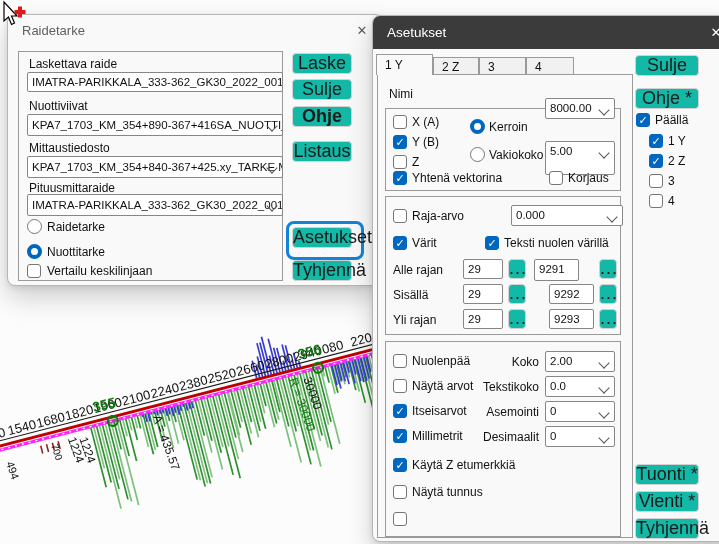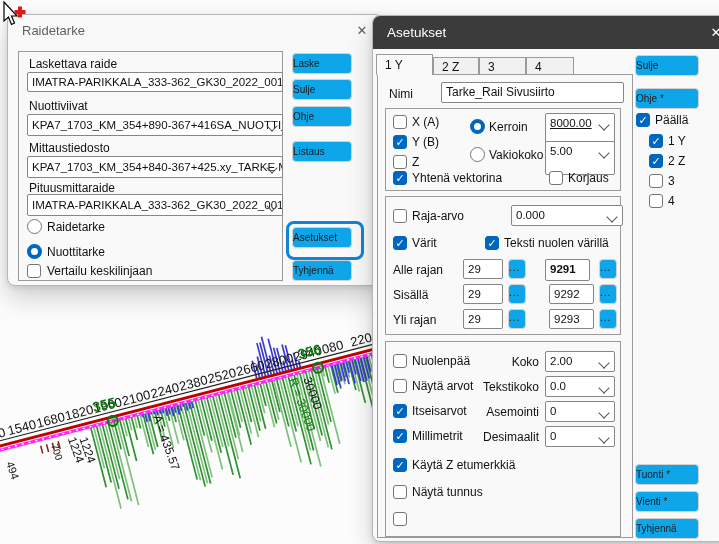--- a/index.html
+++ b/index.html
@@ -11,22 +11,22 @@
   .titlebar{position:absolute;left:0;top:0;right:0;height:31px;}
   .title{position:absolute;left:14px;top:0;line-height:31px;font-size:13px;}
   .xbtn{position:absolute;right:9px;top:6px;width:22px;height:20px;text-align:center;line-height:20px;font-size:13px;}
   .gbox{position:absolute;border:1px solid #9a9a9a;background:transparent;}
   .lbl{position:absolute;font-size:12px;color:#111;white-space:nowrap;line-height:14px;}
   .field,.combo{position:absolute;background:#fff;border:1px solid #868686;border-radius:2px;
        font-size:11.5px;color:#111;line-height:19px;padding:0 4px;white-space:nowrap;overflow:hidden;box-sizing:border-box;}
   .combo{padding-right:18px;}
   .chev{position:absolute;right:6px;top:7px;width:7px;height:7px;border-left:1.6px solid #555;
         border-bottom:1.6px solid #555;transform:rotate(-45deg);}
-  .btn{position:absolute;background:#0ea5e9;border:1px solid #d2d2d2;border-radius:4px;
-       font-size:10px;color:#1b1b1b;line-height:19px;height:21px;box-sizing:border-box;}
+  .btn{position:absolute;background:#14b8a6;border:1px solid #d2d2d2;border-radius:4px;
+       font-size:18px;color:#1b1b1b;text-align:center;line-height:19px;height:21px;box-sizing:border-box;}
   .cb{position:absolute;width:14px;height:14px;box-sizing:border-box;border:1px solid #767676;
       border-radius:3px;background:#fff;color:transparent;font-size:11px;line-height:12px;text-align:center;}
   .cb.on{background:#0067c0;border-color:#0067c0;color:#fff;}
   .cb.on::after{content:"✓";}
   .rb{position:absolute;width:15px;height:15px;box-sizing:border-box;border:1px solid #767676;border-radius:50%;background:#fff;}
   .rb.on{border:4.5px solid #0067c0;}
   .tab{position:absolute;box-sizing:border-box;border:1px solid #9a9a9a;border-bottom:none;
        background:#f1f1f1;font-size:12px;color:#111;padding-left:8px;line-height:18px;}
   .tab.active{background:#f9f9f9;line-height:20px;z-index:6;}
   .focusring{position:absolute;border:3px solid #1283d8;border-radius:8px;pointer-events:none;}
@@ -415,21 +415,21 @@
     <span class="rb" style="left:19px;top:204px;"></span>
     <div class="lbl" style="left:39px;top:205px;">Raidetarke</div>
     <span class="rb on" style="left:19px;top:229px;"></span>
     <div class="lbl" style="left:39px;top:230px;">Nuottitarke</div>
 
     <span class="cb" style="left:19px;top:249px;"></span>
     <div class="lbl" style="left:39px;top:249px;">Vertailu keskilinjaan</div>
 
     <div class="btn" style="left:284px;top:38px;width:60px;">Laske</div>
     <div class="btn" style="left:284px;top:64px;width:60px;">Sulje</div>
-    <div class="btn" style="left:284px;top:91px;width:60px;">Ohje</div>
+    <div class="btn" style="left:284px;top:91px;width:60px;font-weight:bold;">Ohje</div>
     <div class="btn" style="left:284px;top:126px;width:60px;">Listaus</div>
 
     <div class="focusring" style="left:278px;top:206px;width:72px;height:33px;"></div>
     <div class="btn" style="left:284px;top:212px;width:60px;">Asetukset</div>
     <div class="btn" style="left:284px;top:245px;width:60px;">Tyhjennä</div>
   </div>
 
   <div class="dlg" style="left:372px;top:15px;width:338px;height:525px;z-index:3;">
     <div class="titlebar" style="height:33px;background:#3b3b3b;border-radius:7px 7px 0 0;">
       <div class="title" style="color:#fff;line-height:33px;font-size:13.5px;">Asetukset</div>
@@ -437,33 +437,32 @@
     </div>
 
     <div class="tab active" style="left:3px;top:38px;width:57px;height:21px;">1 Y</div>
     <div class="tab" style="left:60px;top:41px;width:46px;height:18px;">2 Z</div>
     <div class="tab" style="left:106px;top:41px;width:47px;height:18px;">3</div>
     <div class="tab" style="left:153px;top:41px;width:48px;height:18px;">4</div>
 
     <div class="gbox" style="left:4px;top:58px;width:254px;height:462px;background:#f9f9f9;"></div>
 
     <div class="lbl" style="left:16px;top:71px;">Nimi</div>
-    <div class="field" style="left:68px;top:66px;width:183px;height:21px;font-size:12px;">Tarke_Rail Sivusiirto</div>
 
     <div class="gbox" style="left:12px;top:92px;width:234px;height:81px;"></div>
     <span class="cb" style="left:20px;top:99px;"></span>
     <div class="lbl" style="left:39px;top:99px;">X (A)</div>
     <span class="cb on" style="left:20px;top:119px;"></span>
     <div class="lbl" style="left:39px;top:119px;">Y (B)</div>
     <span class="cb" style="left:20px;top:139px;"></span>
     <div class="lbl" style="left:39px;top:139px;">Z</div>
 
     <span class="rb on" style="left:97px;top:103px;"></span>
     <div class="lbl" style="left:116px;top:104px;">Kerroin</div>
-    <div class="combo" style="left:172px;top:97px;width:70px;height:30px;text-decoration:underline;">
+    <div class="combo" style="left:172px;top:82px;width:70px;height:21px;">
       <span>8000.00</span>
       <i class="chev"></i>
     </div>
     <span class="rb" style="left:97px;top:131px;"></span>
     <div class="lbl" style="left:116px;top:132px;">Vakiokoko</div>
     <div class="combo" style="left:172px;top:125px;width:70px;height:34px;">
       <span>5.00</span>
       <i class="chev"></i>
     </div>
 
@@ -481,21 +480,21 @@
     </div>
 
     <span class="cb on" style="left:20px;top:220px;"></span>
     <div class="lbl" style="left:39px;top:220px;">Värit</div>
     <span class="cb on" style="left:112px;top:220px;"></span>
     <div class="lbl" style="left:131px;top:220px;">Teksti nuolen värillä</div>
 
     <div class="lbl" style="left:20px;top:247px;">Alle rajan</div>
     <div class="field" style="left:90px;top:243px;width:40px;height:20px;">29</div>
     <div class="btn ell" style="left:135px;top:243px;width:18px;height:20px;line-height:16px;">...</div>
-    <div class="field" style="left:172px;top:243px;width:45px;height:22px;font-weight:bold;">9291</div>
+    <div class="field" style="left:161px;top:243px;width:45px;height:22px;">9291</div>
     <div class="btn ell" style="left:226px;top:243px;width:18px;height:20px;line-height:16px;">...</div>
 
     <div class="lbl" style="left:20px;top:272px;">Sisällä</div>
     <div class="field" style="left:90px;top:268px;width:40px;height:20px;">29</div>
     <div class="btn ell" style="left:135px;top:268px;width:18px;height:20px;line-height:16px;">...</div>
     <div class="field" style="left:176px;top:268px;width:45px;height:20px;">9292</div>
     <div class="btn ell" style="left:226px;top:268px;width:18px;height:20px;line-height:16px;">...</div>
 
     <div class="lbl" style="left:20px;top:297px;">Yli rajan</div>
     <div class="field" style="left:90px;top:293px;width:40px;height:20px;">29</div>

